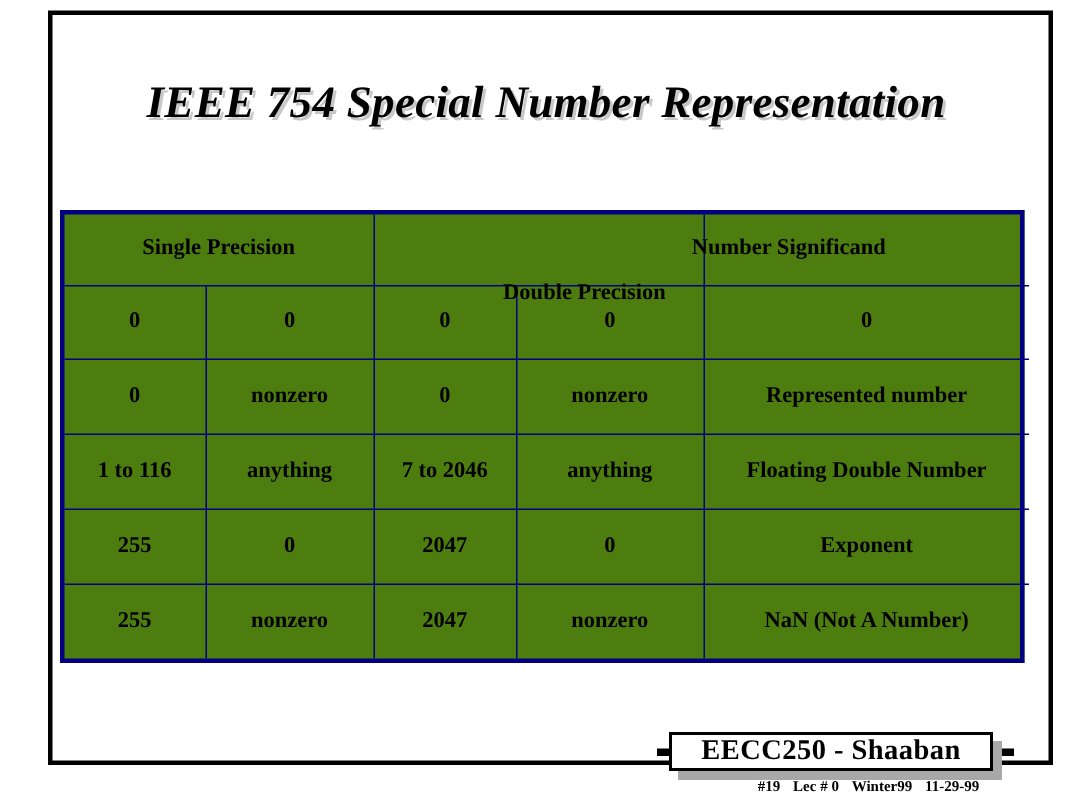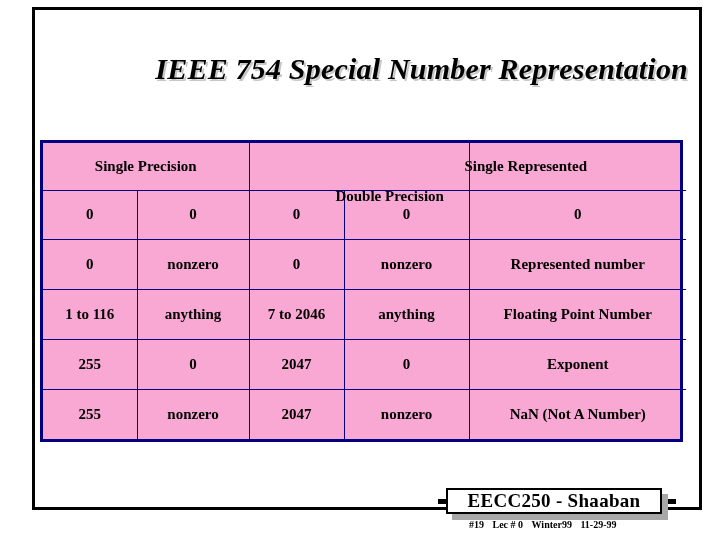--- a/index.html
+++ b/index.html
@@ -28,42 +28,42 @@
     box-sizing: border-box;
     background: transparent;
   }
 
   
   #slide-title {
     position: absolute;
     left: 40px;
     top: 51px;
     width: 648px;
-    text-align: right;
+    text-align: center;
     font-family: "Liberation Serif", "DejaVu Serif", serif;
     font-weight: bold;
     font-style: italic;
     font-size: 30px;
     line-height: 36px;
     color: #000000;
     letter-spacing: 0.2px;
     white-space: nowrap;
     text-shadow: 2px 2px 0 #c8c8c8;
   }
 
   
   #spec-table {
     position: absolute;
     left: 40px;
     top: 140px;
     width: 643px;
     height: 302px;
     box-sizing: border-box;
     border: 3px solid #000080;
-    background: #f9a8d4;
+    background: #4d7c0f;
   }
   #spec-table table {
     width: 100%;
     height: 100%;
     border-collapse: collapse;
     table-layout: fixed;
   }
   #spec-table td {
     border: 1.5px solid #000080;
     text-align: center;
@@ -165,20 +165,21 @@
     color: #000000;
     white-space: nowrap;
     letter-spacing: 0.3px;
   }
 
   #footer-meta {
     position: absolute;
     left: 466px;
     top: 519px;
     width: 226px;
+    text-align: center;
     font-family: "Liberation Serif", "DejaVu Serif", serif;
     font-weight: bold;
     font-size: 10px;
     line-height: 12px;
     color: #000000;
     white-space: nowrap;
   }
   #footer-meta span { margin: 0 3px; }
 </style>
 </head>
@@ -200,21 +201,21 @@
     <tbody>
 
       <tr class="first-row hdr-group">
         <td class="outer-left group-hdr single" colspan="2">
           <span class="ghdr-text">Single Precision</span>
         </td>
         <td class="group-hdr double" colspan="2">
           <span class="ghdr-text">Double Precision</span>
         </td>
         <td class="outer-right group-hdr represented">
-          <span class="ghdr-text">Single Represented</span>
+          <span class="ghdr-text">Number Significand</span>
         </td>
       </tr>
 
 
       <tr class="data-row">
         <td class="outer-left">0</td>
         <td>0</td>
         <td>0</td>
         <td>0</td>
         <td class="outer-right">0</td>
@@ -224,21 +225,21 @@
         <td>nonzero</td>
         <td>0</td>
         <td>nonzero</td>
         <td class="outer-right">Represented number</td>
       </tr>
       <tr class="data-row">
         <td class="outer-left">1 to 116</td>
         <td>anything</td>
         <td>7 to 2046</td>
         <td>anything</td>
-        <td class="outer-right">Floating Point Number</td>
+        <td class="outer-right">Floating Double Number</td>
       </tr>
       <tr class="data-row">
         <td class="outer-left">255</td>
         <td>0</td>
         <td>2047</td>
         <td>0</td>
         <td class="outer-right">Exponent</td>
       </tr>
       <tr class="data-row last-row">
         <td class="outer-left">255</td>

